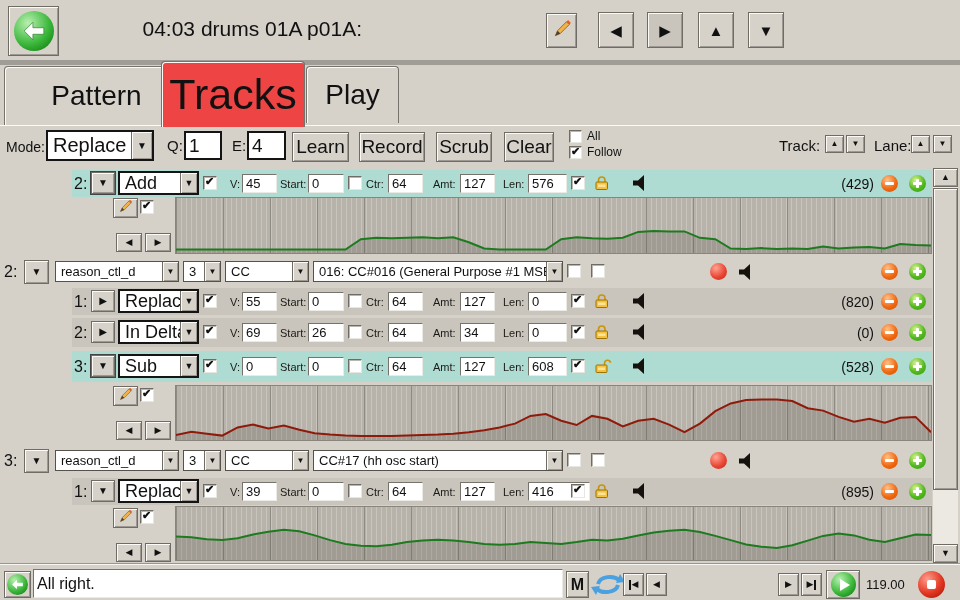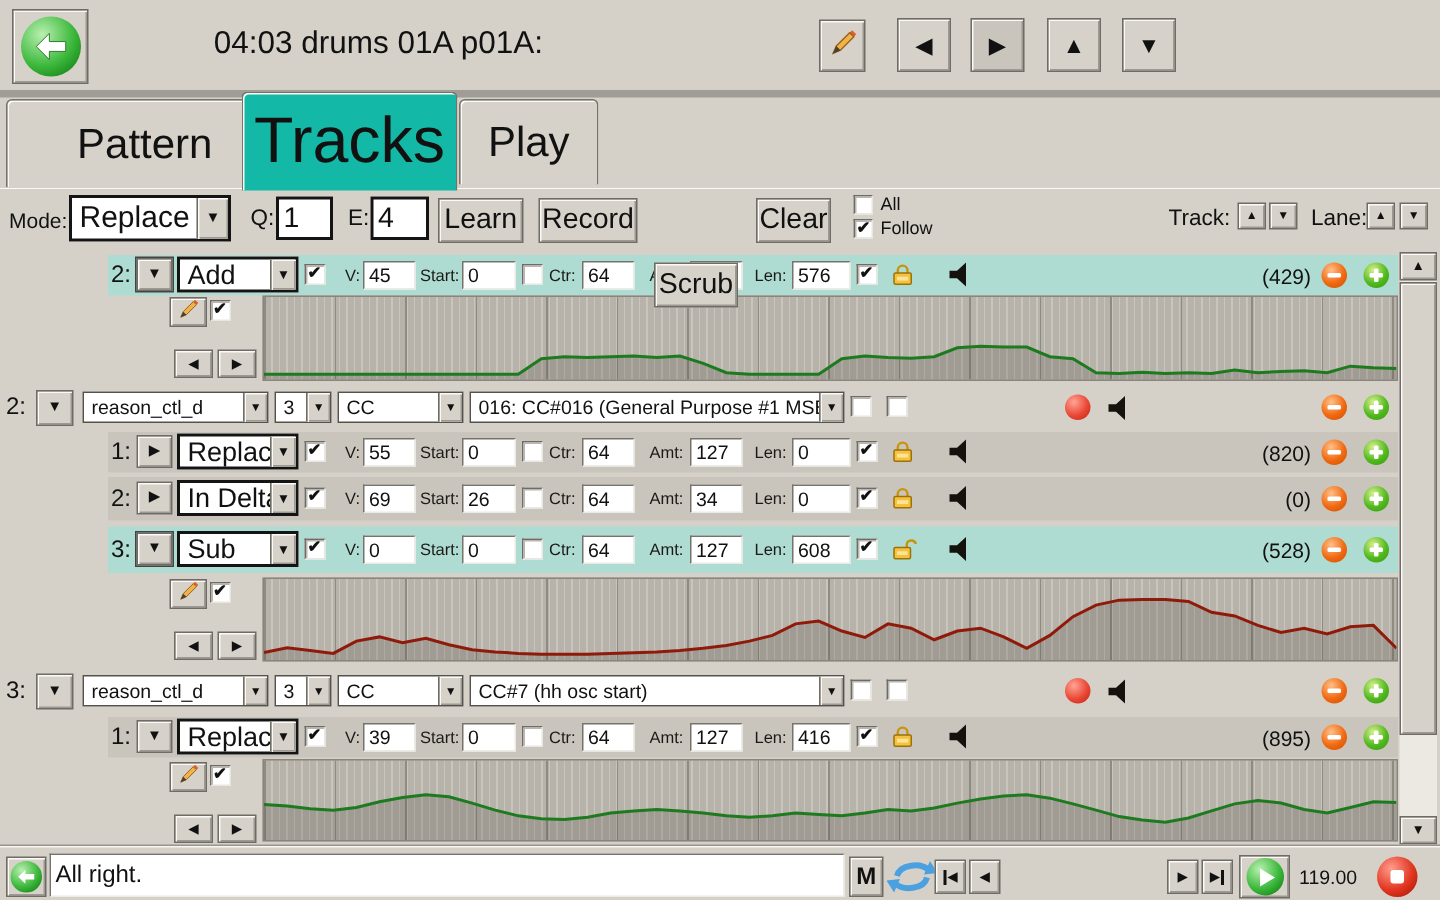--- a/index.html
+++ b/index.html
@@ -25,21 +25,21 @@
 .g8{font-size:8px;line-height:1;} .g9{font-size:9px;line-height:1;} .g10{font-size:10px;line-height:1;} .g15{font-size:15px;line-height:1;}
 .rec{position:absolute;width:17px;height:17px;border-radius:50%;background:radial-gradient(circle at 35% 30%,#ffa494,#ea4836 55%,#c62616 95%);}
 .minus{position:absolute;width:17px;height:17px;border-radius:50%;background:radial-gradient(circle at 38% 30%,#ffc089,#f06a12 55%,#d14c02);display:flex;align-items:center;justify-content:center;}
 .minus::after{content:"";width:9px;height:3px;background:#fff;border-radius:1px;}
 .plus{position:absolute;width:17px;height:17px;border-radius:50%;background:radial-gradient(circle at 38% 30%,#d8f08e,#53b91f 55%,#2f9a0c);}
 .plus::before{content:"";position:absolute;left:4px;top:7px;width:9px;height:3px;background:#fff;border-radius:1px;}
 .plus::after{content:"";position:absolute;left:7px;top:4px;width:3px;height:9px;background:#fff;border-radius:1px;}
 .wavepanel{position:absolute;left:175px;width:757px;border:1px solid #89857d;background-color:#b7b3ab;background-image:repeating-linear-gradient(90deg,#8e8b83 0 1px,transparent 1px 47px),repeating-linear-gradient(90deg,#c8c5bd 0 1px,transparent 1px 5px);}
 .wavepanel svg{position:absolute;left:0;top:0;}
 .tab{position:absolute;background:#d6d2ca;border:1px solid #76736c;border-bottom:none;border-radius:4px 4px 0 0;box-shadow:inset 1px 1px 0 #fbfaf7;display:flex;align-items:center;justify-content:center;}
-.tab.active{background:#14b8a6;z-index:3;}
+.tab.active{background:#ef4444;z-index:3;}
 .ball{border-radius:50%;display:flex;align-items:center;justify-content:center;position:relative;}
 .ball.green{background:radial-gradient(circle at 35% 30%,#b9f0b0,#3cb83c 55%,#128012 90%);}
 .ball.red{background:radial-gradient(circle at 35% 30%,#ff9d8d,#e23722 55%,#b01808 90%);}
 .ball.red::after{content:"";width:9px;height:9px;background:#fff;border-radius:2px;}
 .playtri{width:0;height:0;border-left:11px solid #fff;border-top:7px solid transparent;border-bottom:7px solid transparent;margin-left:3px;}
 .skbar{width:2px;height:10px;background:#111;}
 .statusbar{position:absolute;left:0;top:563px;width:960px;height:37px;background:#d5d1c9;border-top:1px solid #9a968e;box-shadow:inset 0 1px 0 #f8f6f2;}
 .sb{position:absolute;left:933px;width:25px;background:#ece9e3;}
 .thumb{position:absolute;left:0;width:25px;background:#d6d2ca;border:1px solid #6f6c66;box-shadow:inset 1px 1px 0 #fbfaf7,inset -1px -1px 0 #9d9992;}
 </style>
@@ -100,21 +100,21 @@
   <span class="abs" style="left:167px;top:12px;font-size:15px;">Q:</span>
   <input class="inp" style="left: 184px; top: 6px; width: 38px; height: 29px; font-size: 19px; border-width: 2px; border-color: rgb(20, 20, 20);" value="1">
   <span class="abs" style="left:232px;top:12px;font-size:15px;">E:</span>
   <input class="inp" style="left: 247px; top: 6px; width: 39px; height: 29px; font-size: 19px; border-width: 2px; border-color: rgb(20, 20, 20);" value="4">
   <div class="btn" style="left:292px;top:7px;width:57px;height:30px;font-size:19px;">
       <span>Learn</span>
     </div>
   <div class="btn" style="left:359px;top:7px;width:66px;height:30px;font-size:19px;">
       <span>Record</span>
     </div>
-  <div class="btn" style="left:436px;top:7px;width:56px;height:30px;font-size:19px;margin-top:43px;">
+  <div class="btn" style="left:436px;top:7px;width:56px;height:30px;font-size:19px;">
       <span>Scrub</span>
     </div>
   <div class="btn" style="left:504px;top:7px;width:50px;height:30px;font-size:19px;">
       <span>Clear</span>
     </div>
   <span class="cb" style="left:569px;top:5px;width:13px;height:13px;"></span>
   <span class="abs" style="left:587px;top:4px;font-size:12px;">All</span>
   <span class="cb on" style="left:569px;top:21px;width:13px;height:13px;"></span>
   <span class="abs" style="left:587px;top:20px;font-size:12px;">Follow</span>
   <span class="abs" style="left:779px;top:12px;font-size:15px;">Track:</span>
@@ -379,21 +379,21 @@
         <span class="g8">▼</span>
       </div>
   </div>
   <div class="combo hdr" style="left:225px;top:2px;width:84px;height:21px;">
     <span class="ctext">CC</span>
     <div class="cbtn" style="width:16px;">
         <span class="g8">▼</span>
       </div>
   </div>
   <div class="combo hdr" style="left:313px;top:2px;width:250px;height:21px;">
-    <span class="ctext">CC#7 (hh osc start)</span>
+    <span class="ctext">CC#17 (hh osc start)</span>
     <div class="cbtn" style="width:16px;">
         <span class="g8">▼</span>
       </div>
   </div>
   <span class="cb" style="left:567px;top:5px;"></span>
   <span class="cb" style="left:591px;top:5px;"></span>
   <div class="rec" style="left:710px;top:4px;"></div>
   <span class="abs" style="left:738px;top:4px;"><svg width="18" height="18" viewBox="0 0 18 17">
         <polygon points="1,6 6,6 12,0.5 12,16.5 6,11 1,11" fill="#15120e"></polygon>
       </svg></span>
@@ -416,21 +416,21 @@
   <span class="flabel" style="left:158px;">V:</span>
   <input class="inp" style="left: 170px; top: 4px; width: 35px; height: 19px;" value="39">
   <span class="flabel" style="left:208px;">Start:</span>
   <input class="inp" style="left: 236px; top: 4px; width: 36px; height: 19px;" value="0">
   <span class="cb" style="left:276px;top:6px;"></span>
   <span class="flabel" style="left:294px;">Ctr:</span>
   <input class="inp" style="left: 316px; top: 4px; width: 35px; height: 19px;" value="64">
   <span class="flabel" style="left:361px;">Amt:</span>
   <input class="inp" style="left: 388px; top: 4px; width: 35px; height: 19px;" value="127">
   <span class="flabel" style="left:431px;">Len:</span>
-  <input class="inp" style="left: 456px; top: 4px; width: 39px; height: 19px;" value="416">
+  <input class="inp" style="left: 456px; top: 4px; width: 62px; height: 19px;" value="416">
   <span class="cb on" style="left:499px;top:6px;"></span>
   <span class="abs" style="left:522px;top:5px;"><svg width="16" height="16" viewBox="0 0 16 15">
         <path d="M4.5 7 V4.8 A3.2 3.2 0 0 1 11 4.8 V7" fill="none" stroke="#c9940a" stroke-width="1.6"></path>
         <rect x="2" y="6.5" width="11.5" height="7.5" rx="1" fill="#f6c23d" stroke="#9a7208"></rect>
         <rect x="4" y="9" width="7.5" height="2.5" fill="#fbe399"></rect>
       </svg></span>
   <span class="abs" style="left:560px;top:4px;"><svg width="18" height="18" viewBox="0 0 18 17">
         <polygon points="1,6 6,6 12,0.5 12,16.5 6,11 1,11" fill="#15120e"></polygon>
       </svg></span>
   <span class="count" style="right:58px;">(895)</span>

